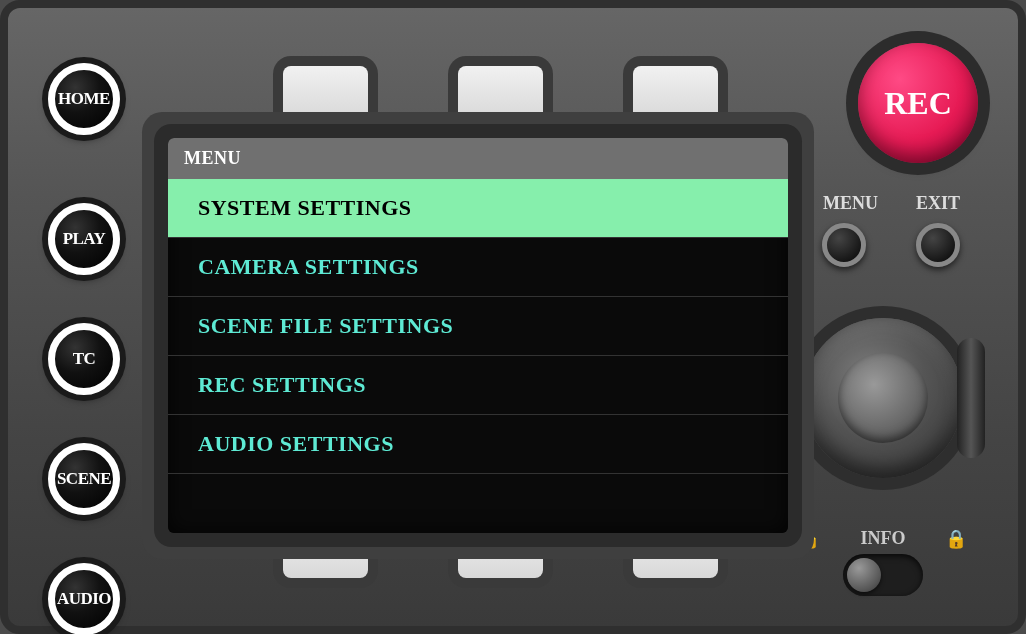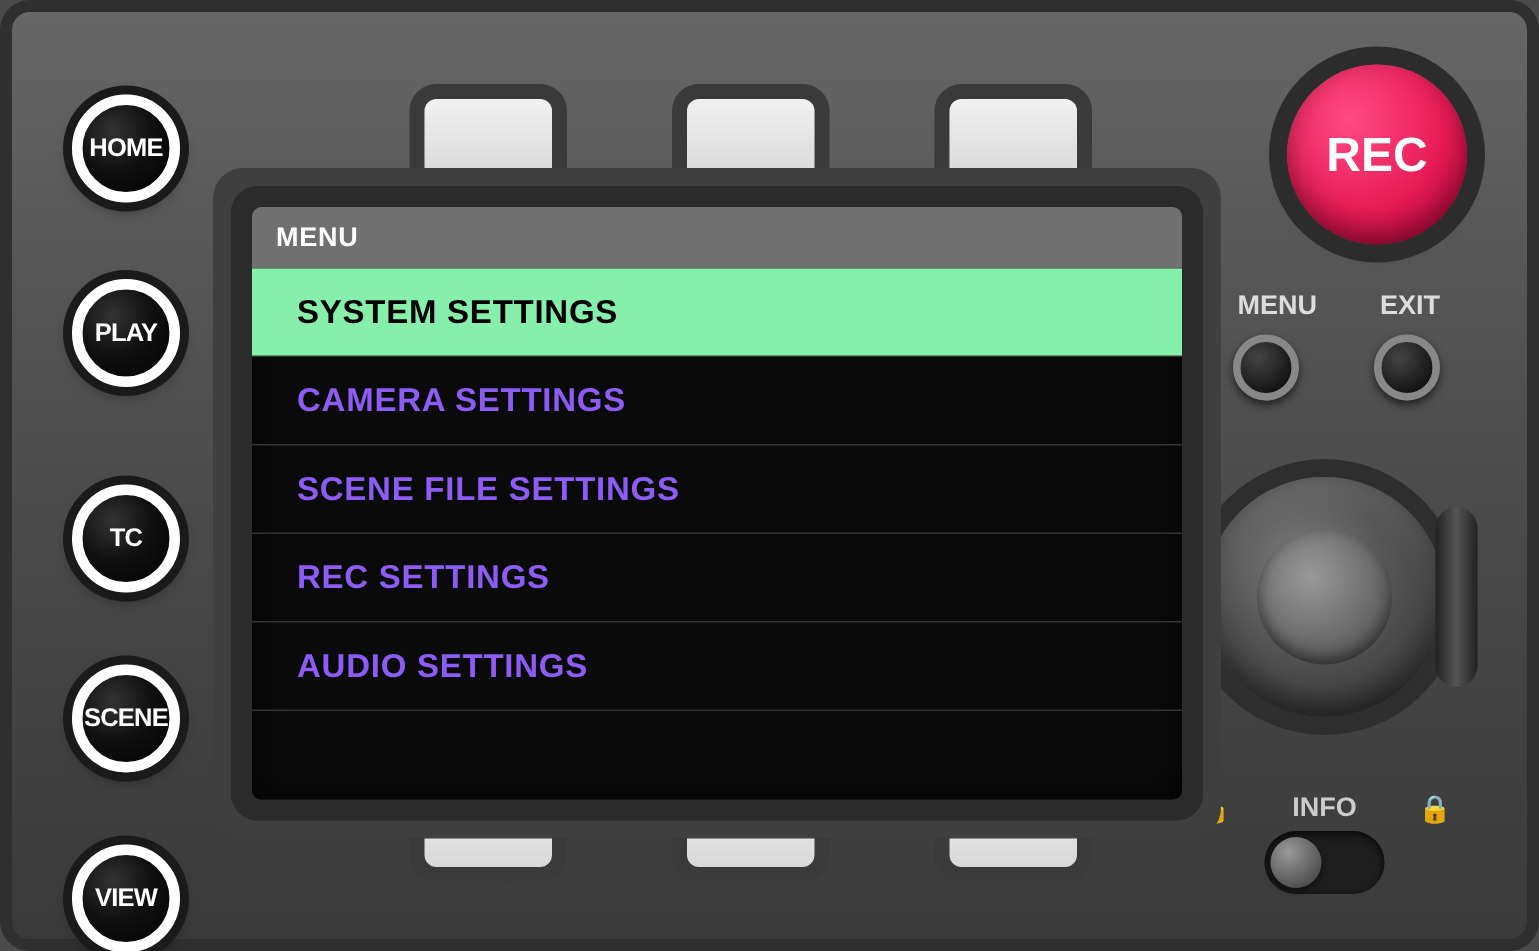--- a/index.html
+++ b/index.html
@@ -10,40 +10,41 @@
     font-family: Arial, Helvetica, sans-serif;
     overflow: hidden;
     position: relative;
   }
   .device-body {
     position: absolute;
     inset: 0;
     background: linear-gradient(180deg, #666 0%, #555 30%, #444 70%, #3a3a3a 100%);
     border: 8px solid #2f2f2f;
     border-radius: 20px;
+    font-family: Liberation Serif, serif;
   }
   
   .round-btn {
     position: absolute;
     width: 72px; height: 72px;
     border-radius: 50%;
     background: radial-gradient(circle at 35% 30%, #333 0%, #111 45%, #000 100%);
     border: 7px solid #fff;
     box-shadow: 0 0 0 6px #1a1a1a, 0 4px 10px rgba(0,0,0,0.6);
     color: #fff;
     font-weight: bold;
     font-size: 18px;
     display: flex;
     align-items: center;
     justify-content: center;
     cursor: pointer;
     letter-spacing: -0.5px;
   }
   .round-btn.home { left: 40px; top: 55px; }
-  .round-btn.play { left: 40px; top: 178px; }
+  .round-btn.play { left: 40px; top: 195px; }
   .round-btn.tc   { left: 40px; top: 315px; }
   .round-btn.info { left: 40px; top: 435px; }
   .round-btn.view { left: 40px; top: 555px; }
 
   
   .rec-btn {
     position: absolute;
     right: 40px; top: 35px;
     width: 120px; height: 120px;
     border-radius: 50%;
@@ -170,21 +171,21 @@
     background: #707070;
     color: #fff;
     font-weight: bold;
     font-size: 18px;
     padding: 10px 16px;
     letter-spacing: 0.5px;
   }
   .menu-list { }
   .menu-item {
     padding: 16px 30px;
-    color: #8b5cf6;
+    color: #5eead4;
     font-weight: bold;
     font-size: 22px;
     letter-spacing: 0.5px;
     border-bottom: 1px solid #333;
     cursor: pointer;
   }
   .menu-item.selected {
     background: #86efac;
     color: #000;
   }
@@ -192,21 +193,21 @@
 </style>
 </head>
 <body>
 
 <div class="device-body">
 
   <div class="round-btn home">HOME</div>
   <div class="round-btn play">PLAY</div>
   <div class="round-btn tc">TC</div>
   <div class="round-btn info">SCENE</div>
-  <div class="round-btn view">VIEW</div>
+  <div class="round-btn view">AUDIO</div>
 
   <div class="rec-btn">REC</div>
 
   <div class="soft-key sk1"></div>
   <div class="soft-key sk2"></div>
   <div class="soft-key sk3"></div>
 
   <div class="soft-key bottom sk1"></div>
   <div class="soft-key bottom sk2"></div>
   <div class="soft-key bottom sk3"></div>

